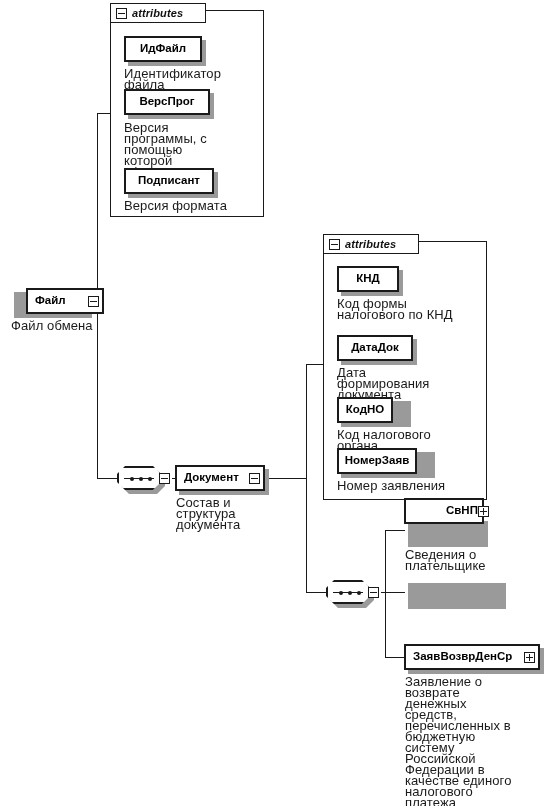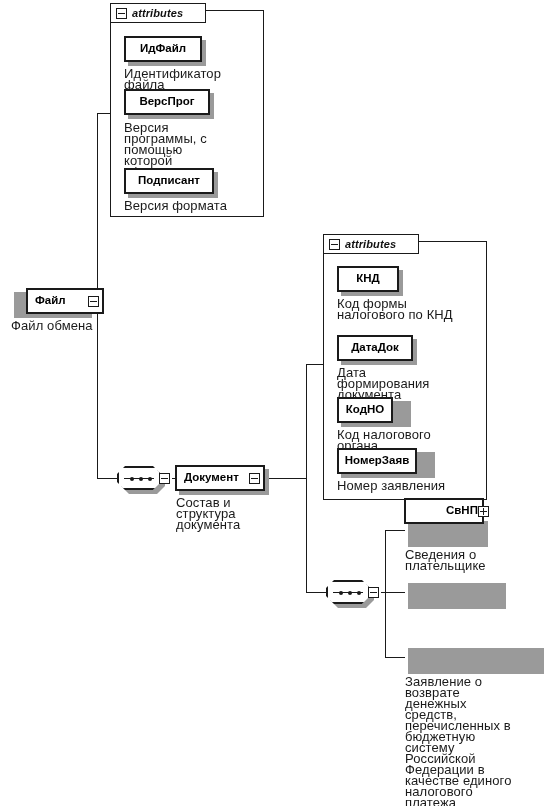--- a/index.html
+++ b/index.html
@@ -312,15 +312,19 @@
   <div class="node-shadow" style="left:408px; top:521px; width:80px; height:26px;"></div>
   <div class="node with-pm" style="left:404px; top:498px; width:80px; height:26px;padding-left:40px;">
     <span class="node-label">СвНП</span>
     <span class="pm-box plus"></span>
   </div>
   <div class="caption" style="left:405px; top:549px; width:146px;">Сведения о плательщике</div>
 
   <div class="node-shadow" style="left:408px; top:583px; width:98px; height:26px;"></div>
 
   <div class="node-shadow" style="left:408px; top:648px; width:136px; height:26px;"></div>
+  <div class="node with-pm" style="left:404px; top:644px; width:136px; height:26px;">
+    <span class="node-label">ЗаявВозврДенСр</span>
+    <span class="pm-box plus"></span>
+  </div>
   <div class="caption" style="left:405px; top:676px; width:112px;">Заявление о возврате денежных средств, перечисленных в бюджетную систему Российской Федерации в качестве единого налогового платежа организации, индивидуального предпринимателя</div>
 
 </div>
 
 </body></html>

